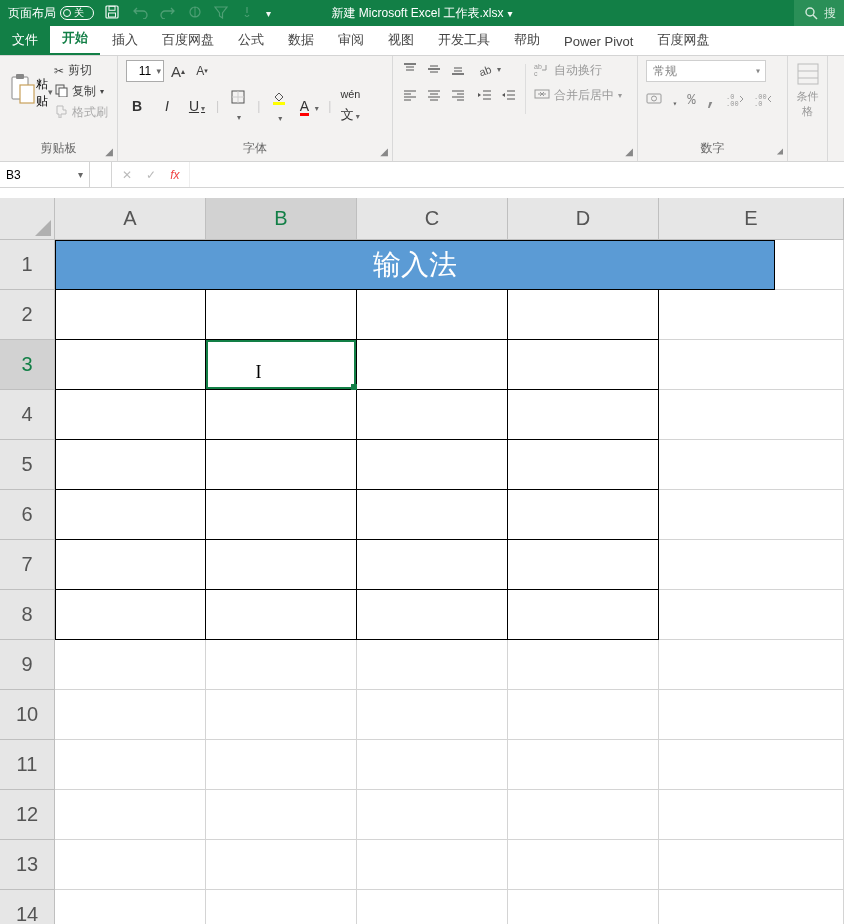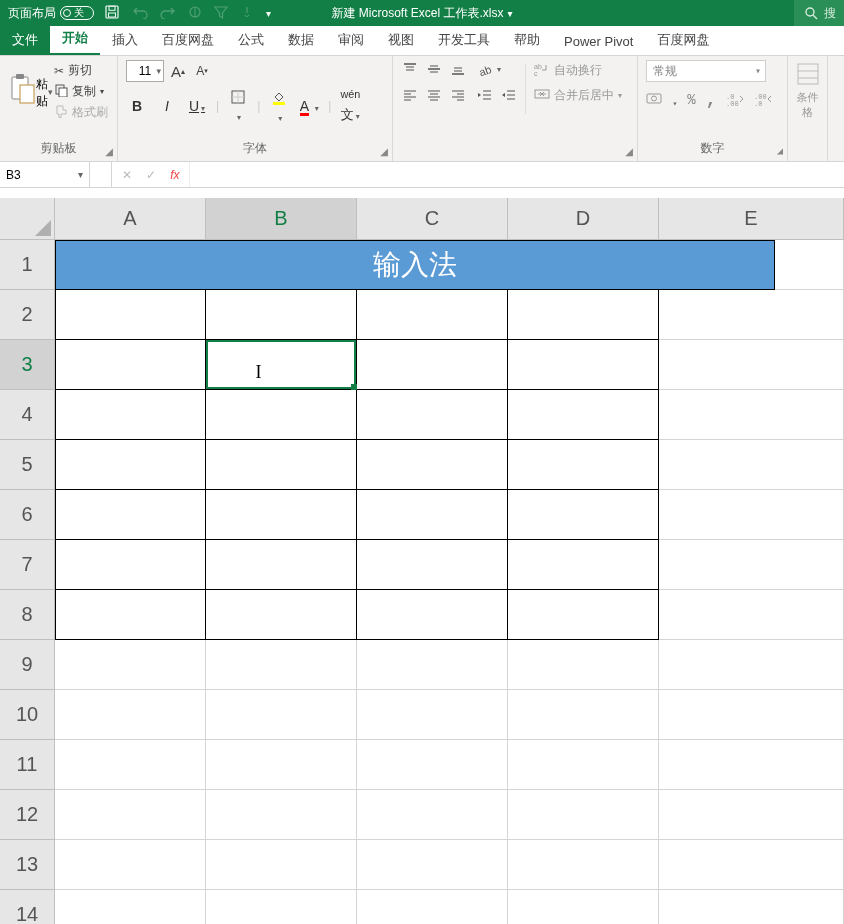--- a/index.html
+++ b/index.html
@@ -670,21 +670,21 @@
               <path d="M17 4 L14 7 L17 10" fill="none" stroke="#999"></path>
             </svg>
         </span>
       </div>
     </div>
     <div class="group-label">数字</div>
     <div class="group-dialog">◢</div>
   </div>
 
   <div class="ribbon-group styles-group">
-    <div style="color:#999;font-family:Liberation Mono, monospace;">
+    <div style="color:#999;">
       <svg width="24" height="24" viewBox="0 0 24 24">
           <rect x="2" y="2" width="20" height="20" fill="none" stroke="#bbb"></rect>
           <line x1="2" y1="9" x2="22" y2="9" stroke="#bbb"></line>
           <line x1="2" y1="16" x2="22" y2="16" stroke="#bbb"></line>
         </svg>
       <div style="font-size:11px;">条件格</div>
     </div>
   </div>
 </div>
 

